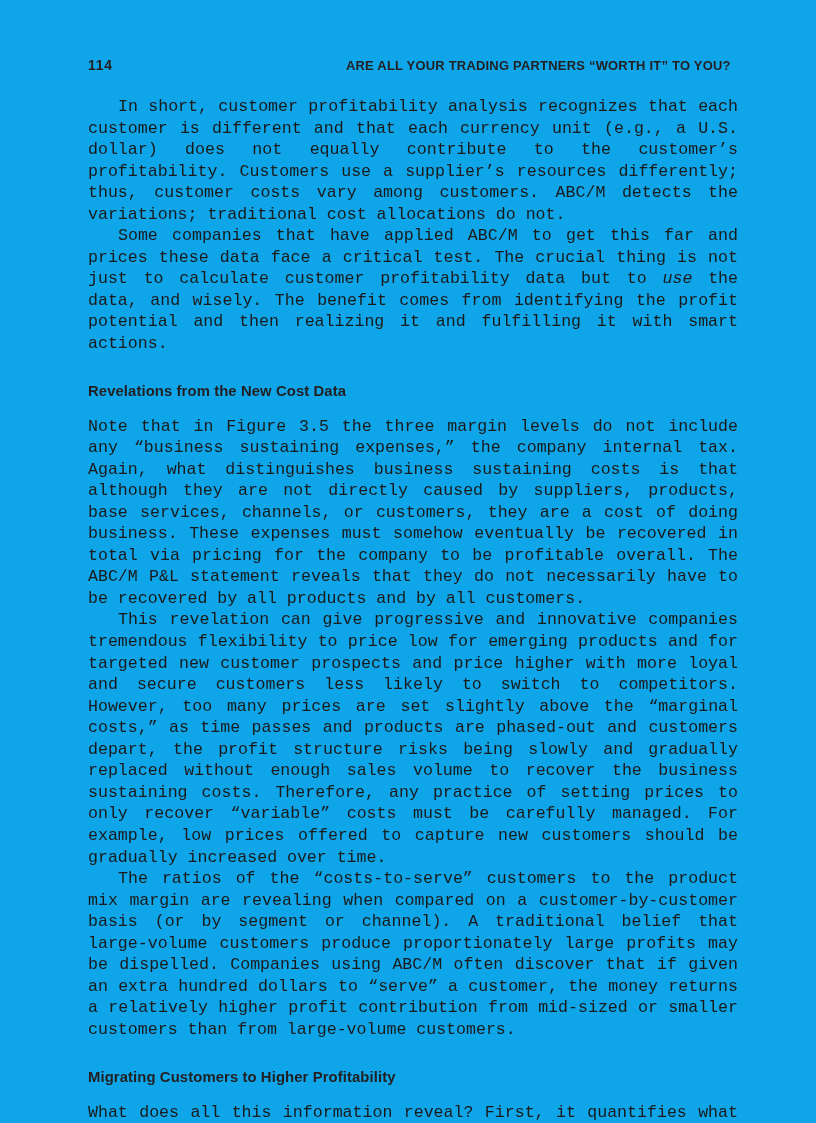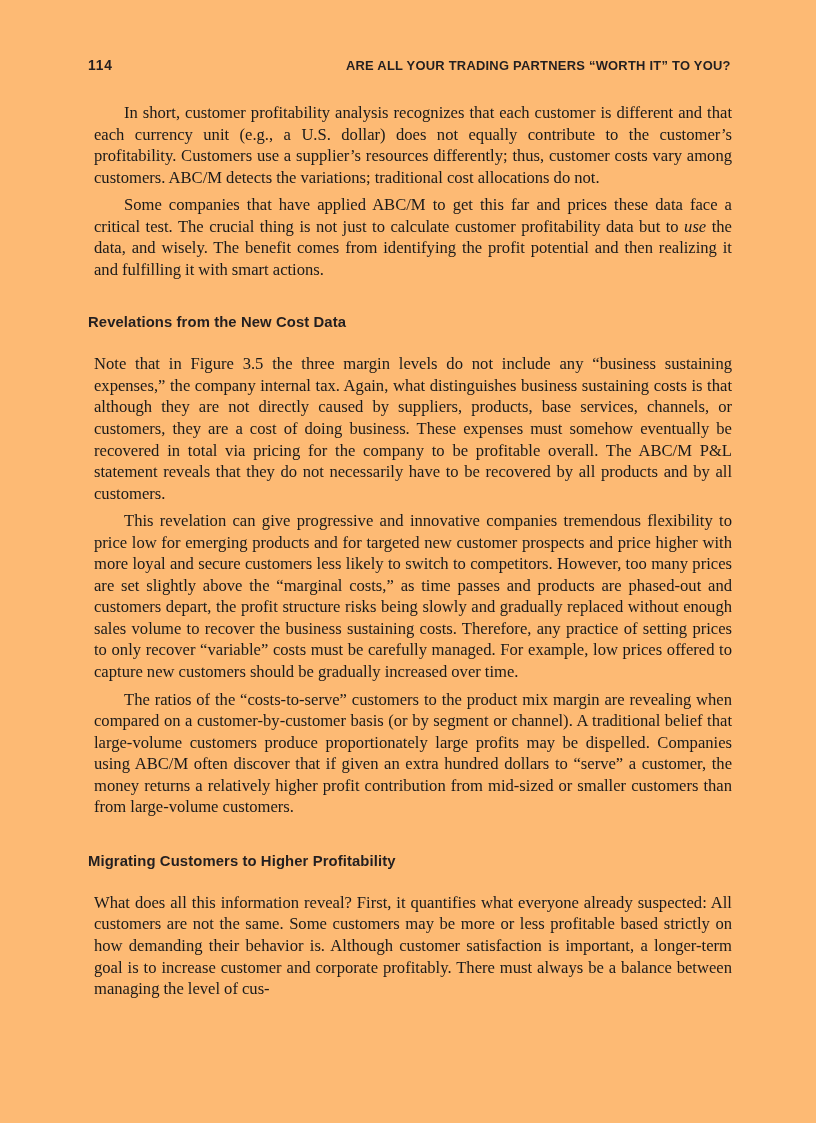--- a/index.html
+++ b/index.html
@@ -15,21 +15,21 @@
     font-family: "Liberation Serif", "DejaVu Serif", serif;
     color: #1a1a1a;
     -webkit-font-smoothing: antialiased;
   }
 
   .page {
     position: absolute;
     left: 0; top: 0;
     width: 816px;
     height: 1123px;
-    background: #fdba74;
+    background: #0ea5e9;
   }
 
   
   .running-head {
     position: absolute;
     left: 88px;
     top: 58px;
     width: 650px;
     display: flex;
     align-items: baseline;
@@ -54,27 +54,28 @@
 
   
   .column {
     position: absolute;
     left: 88px;
     top: 96px;
     width: 650px;
   }
 
   p.body {
-    margin: 6px;
+    margin: 0;
     font-size: 16.6px;
     line-height: 21.55px;
     text-align: justify;
     text-indent: 30px;
     word-spacing: -0.1px;
     hyphens: none;
+    font-family: Liberation Mono, monospace;
   }
   p.body.noindent { text-indent: 0; }
 
   p.body i { font-style: italic; }
 
   h2.sect {
     margin: 0;
     font-family: "Liberation Sans", "DejaVu Sans", sans-serif;
     font-weight: bold;
     font-size: 15.3px;

